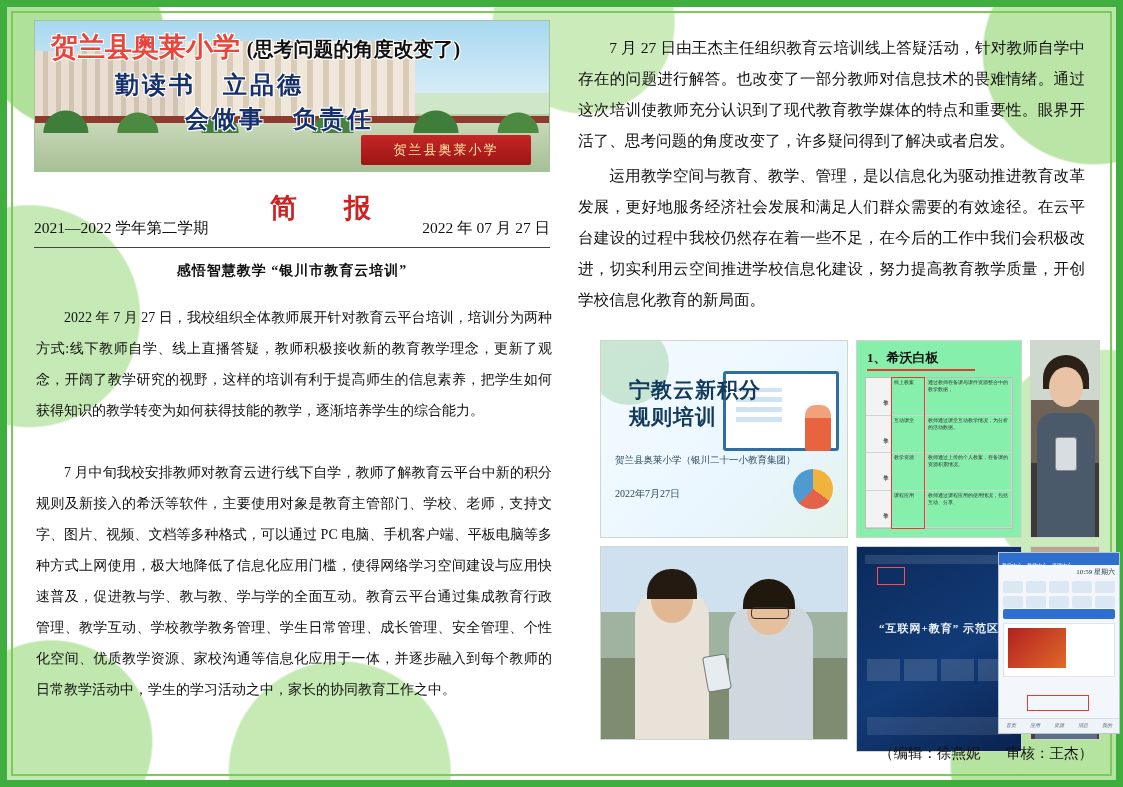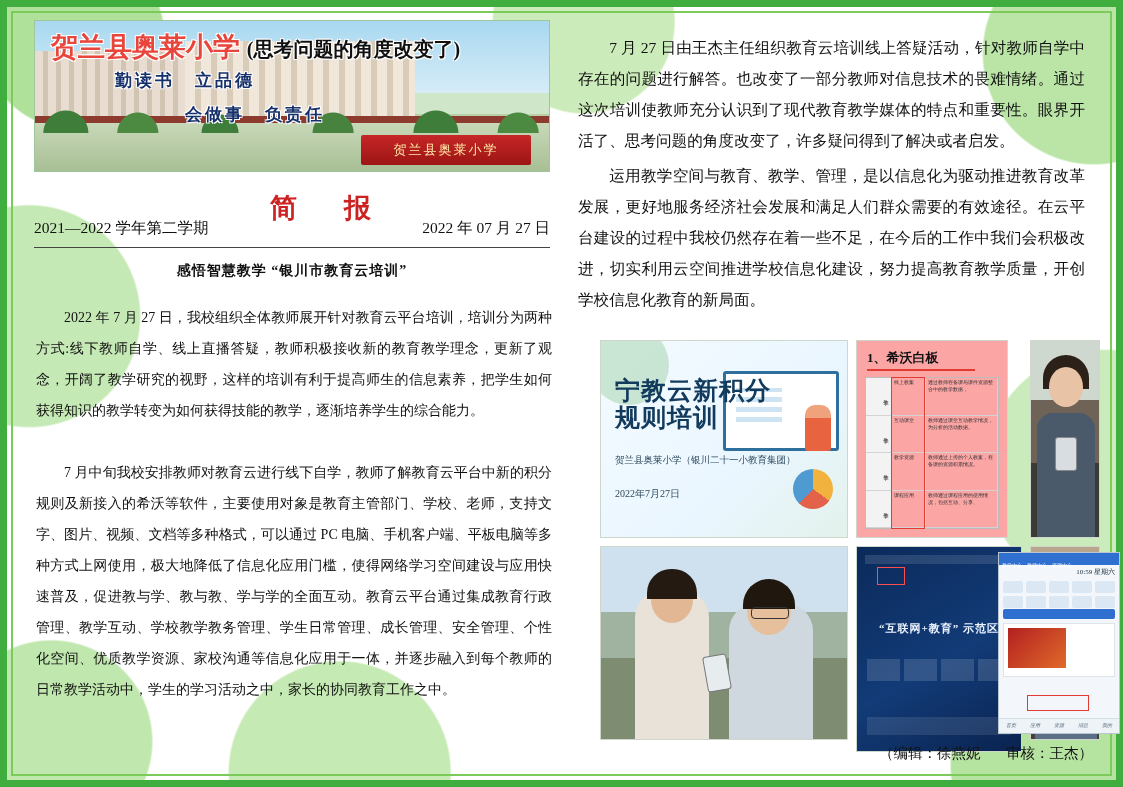--- a/index.html
+++ b/index.html
@@ -135,21 +135,21 @@
     font-family: "Liberation Serif", serif;
     white-space: nowrap;
   }
   .banner-title .sub {
     font-size: 20px;
     color: #111111;
     text-shadow: 1px 1px 0 #ffffff, -1px -1px 0 #ffffff, 1px -1px 0 #fff, -1px 1px 0 #fff;
   }
   .banner-motto1, .banner-motto2 {
     position: absolute;
-    font-size: 17px;
+    font-size: 24px;
     font-weight: bold;
     color: #16306b;
     text-shadow: 1px 1px 0 #ffffff, -1px -1px 0 #ffffff, 1px -1px 0 #fff, -1px 1px 0 #fff;
     letter-spacing: 3px;
     white-space: nowrap;
   }
   .banner-motto1 { left: 80px; top: 48px; }
   .banner-motto2 { left: 150px; top: 82px; }
 
   
@@ -233,22 +233,22 @@
   .ph {
     position: absolute;
     overflow: hidden;
     border: 1px solid #cfd6cc;
     box-sizing: border-box;
     background: #e9eef0;
   }
   
   .ph1 { left: 0; top: 0; width: 248px; height: 198px; background: linear-gradient(135deg,#f4fbff 0%, #eaf6ff 60%, #e3f2ec 100%); }
   .ph1 .slide-h {
-    position: absolute; left: 14px; top: 36px;
-    font-size: 25px; font-weight: bold; color: #123a5c;
+    position: absolute; left: 28px; top: 36px;
+    font-size: 21px; font-weight: bold; color: #123a5c;
     line-height: 27px; letter-spacing: 1px;
   }
   .ph1 .slide-sub {
     position: absolute; left: 14px; top: 112px;
     font-size: 9.5px; color: #2c4a5e; line-height: 15px;
   }
   .ph1 .slide-date {
     position: absolute; left: 14px; top: 146px;
     font-size: 10px; color: #2c4a5e;
   }
@@ -267,21 +267,21 @@
   }
   .ph1 .chart-pie {
     position: absolute; right: 14px; bottom: 28px; width: 40px; height: 40px; border-radius: 50%;
     background: conic-gradient(#f2b23e 0 35%, #e2624a 35% 62%, #4f9ad1 62% 100%);
   }
   .ph1 .leaf {
     position: absolute; left: -12px; top: -16px; width: 80px; height: 80px; border-radius: 50%;
     background: rgba(150,205,160,0.45);
   }
   
-  .ph2 { left: 256px; top: 0; width: 152px; height: 198px; background: #fca5a5; }
+  .ph2 { left: 256px; top: 0; width: 166px; height: 198px; background: #86efac; }
   .ph2 .t-title {
     position: absolute; left: 10px; top: 8px; font-size: 13px; font-weight: bold; color: #111;
   }
   .ph2 .t-underline {
     position: absolute; left: 10px; top: 28px; width: 108px; height: 2px; background: #e03c31;
   }
   .ph2 .tbl {
     position: absolute; left: 8px; top: 36px; right: 8px; bottom: 8px;
     border: 1px solid #bcbcbc;
     display: grid;

